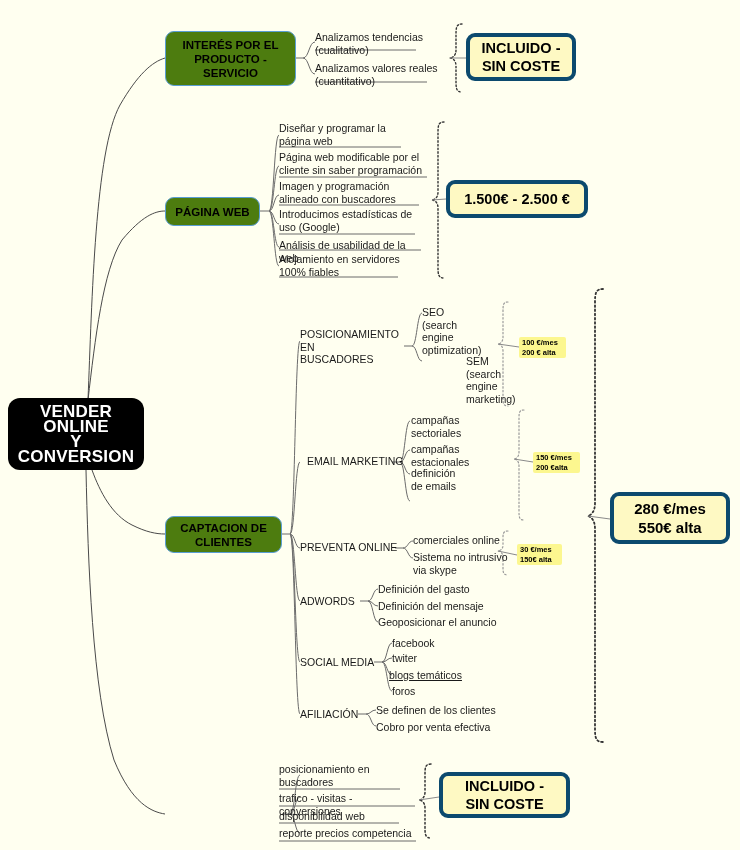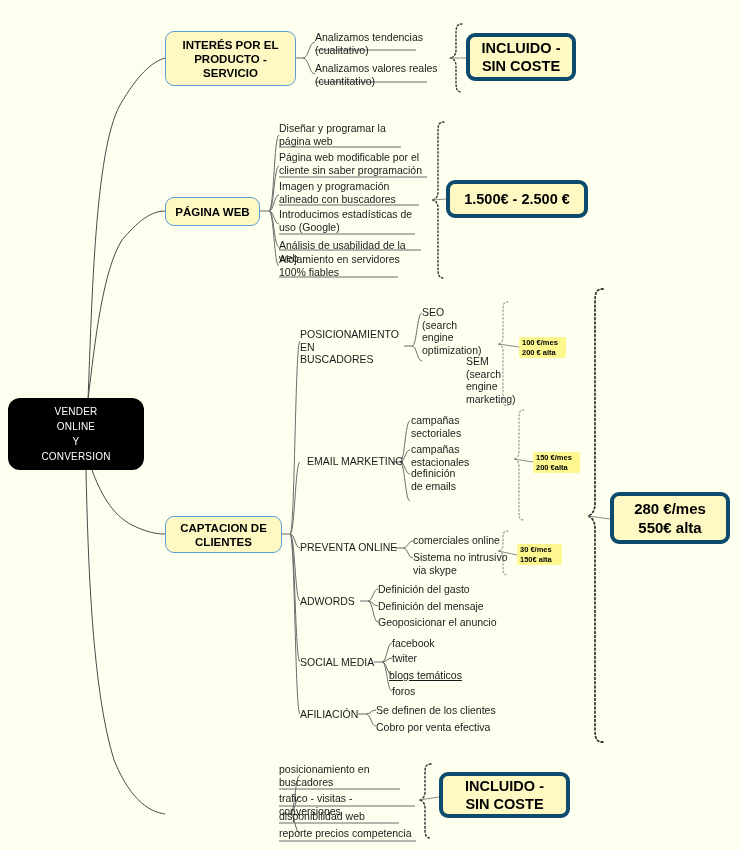--- a/index.html
+++ b/index.html
@@ -17,26 +17,26 @@
   
   .node{
     position:absolute;
     box-sizing:border-box;
     display:flex;align-items:center;justify-content:center;
     text-align:center;
     border-radius:10px;
   }
   .root-node{
     background:#000000;color:#ffffff;
-    font-weight:normal;font-size:10px;line-height:15px;
+    font-weight:bold;font-size:17px;line-height:15px;
     border-radius:12px;
     letter-spacing:.2px;
   }
   .branch-node{
-    background:#fef9c3;
+    background:#4d7c0f;
     border:1px solid #5a9ed4;
     color:#000000;
     font-weight:bold;font-size:11.5px;line-height:14px;
     border-radius:9px;
   }
   .price-node{
     background:#fef9c3;
     border:4px solid #0c4a6e;
     color:#000000;
     font-weight:bold;

